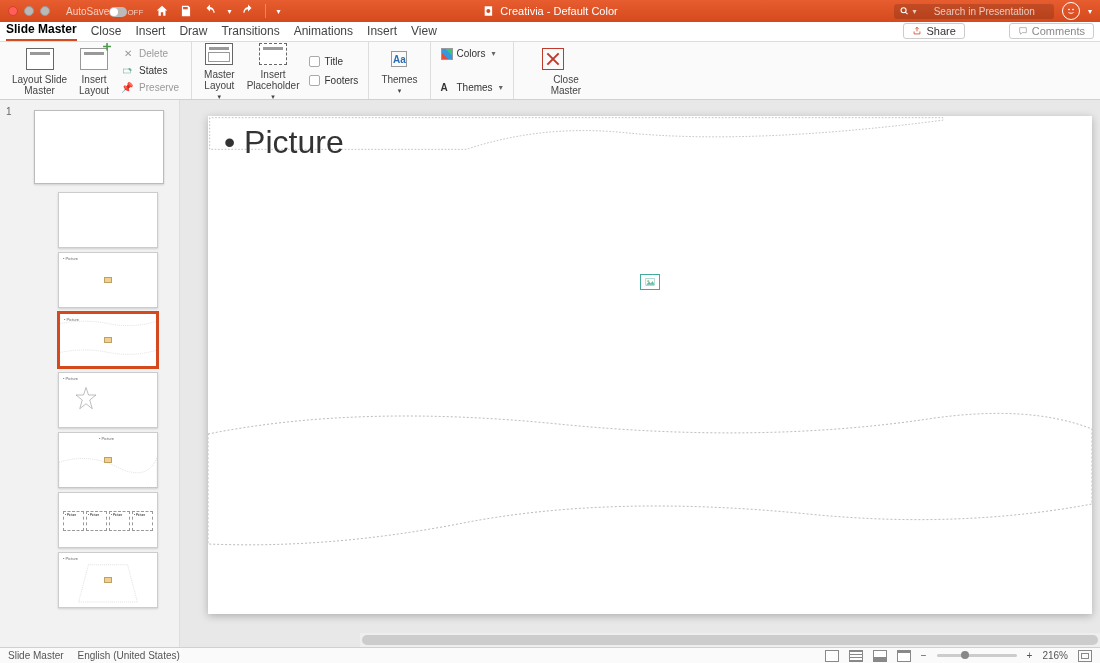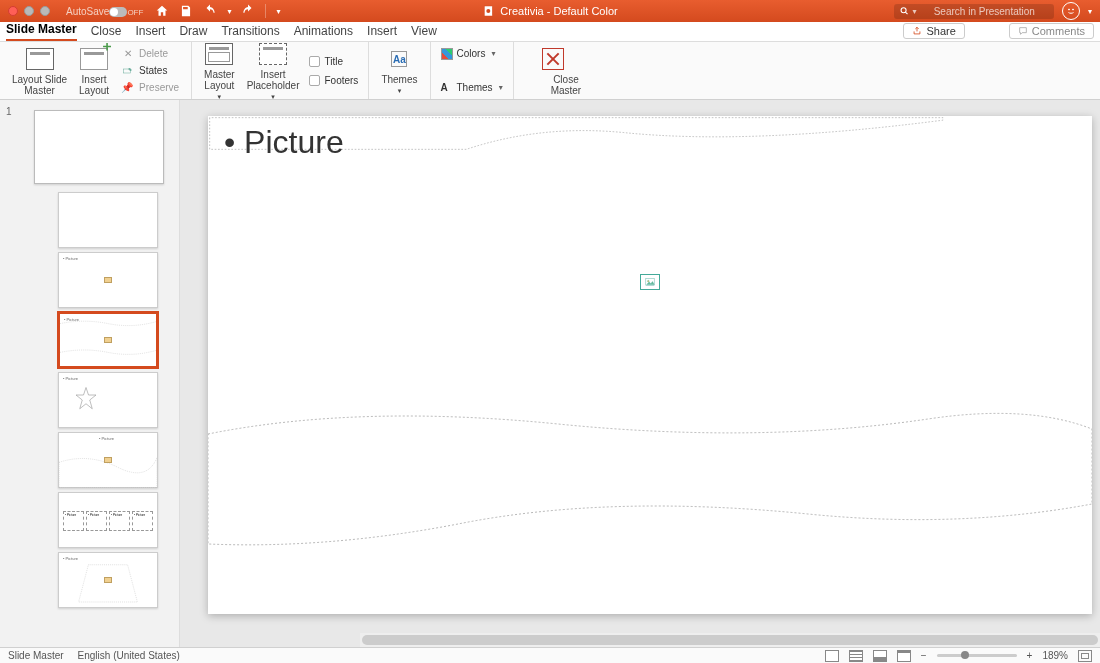--- a/index.html
+++ b/index.html
@@ -352,16 +352,16 @@
   <div class="right">
     <div class="viewbtn"></div>
     <div class="viewbtn grid"></div>
     <div class="viewbtn" style="background:linear-gradient(to bottom,#fff 60%,#888 60%);"></div>
     <div class="viewbtn" style="border-top:3px solid #888;"></div>
     <span style="cursor:pointer;">−</span>
     <div class="zoom-slider">
         <div class="knob"></div>
       </div>
     <span style="cursor:pointer;">+</span>
-    <span>189%</span>
+    <span>216%</span>
     <div class="fitbtn"></div>
   </div>
 </div>
 
 </body></html>

